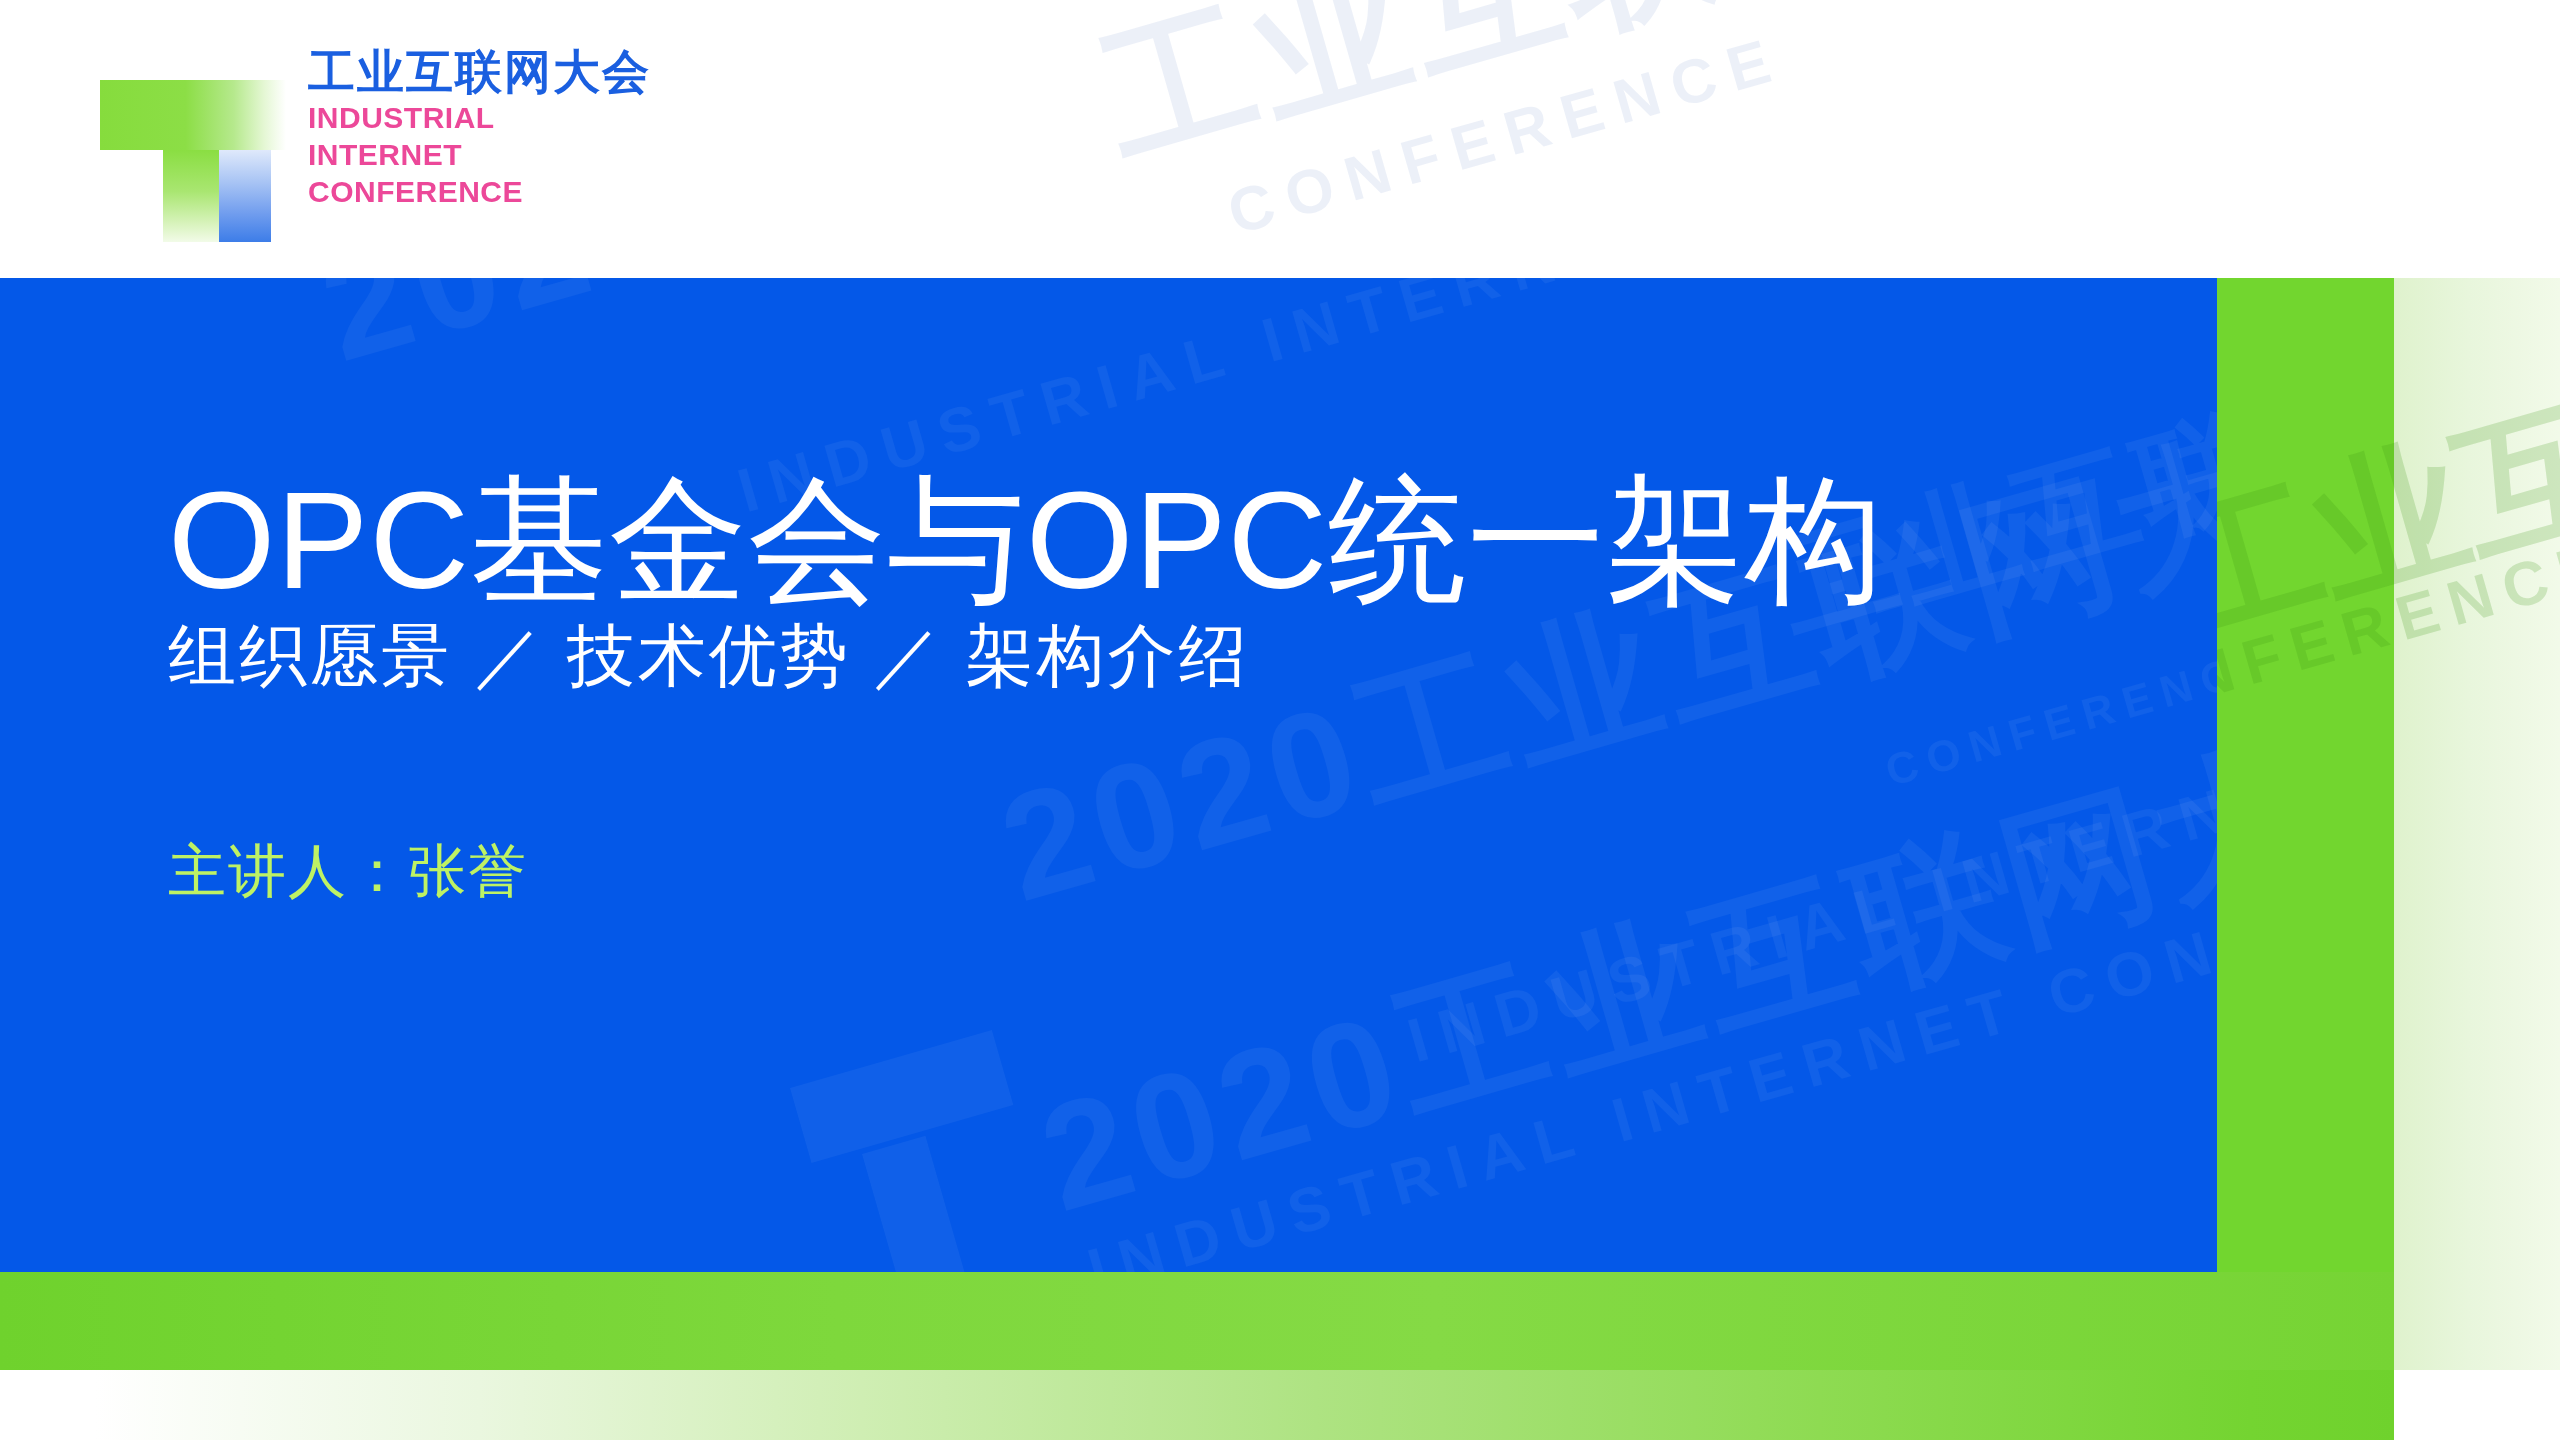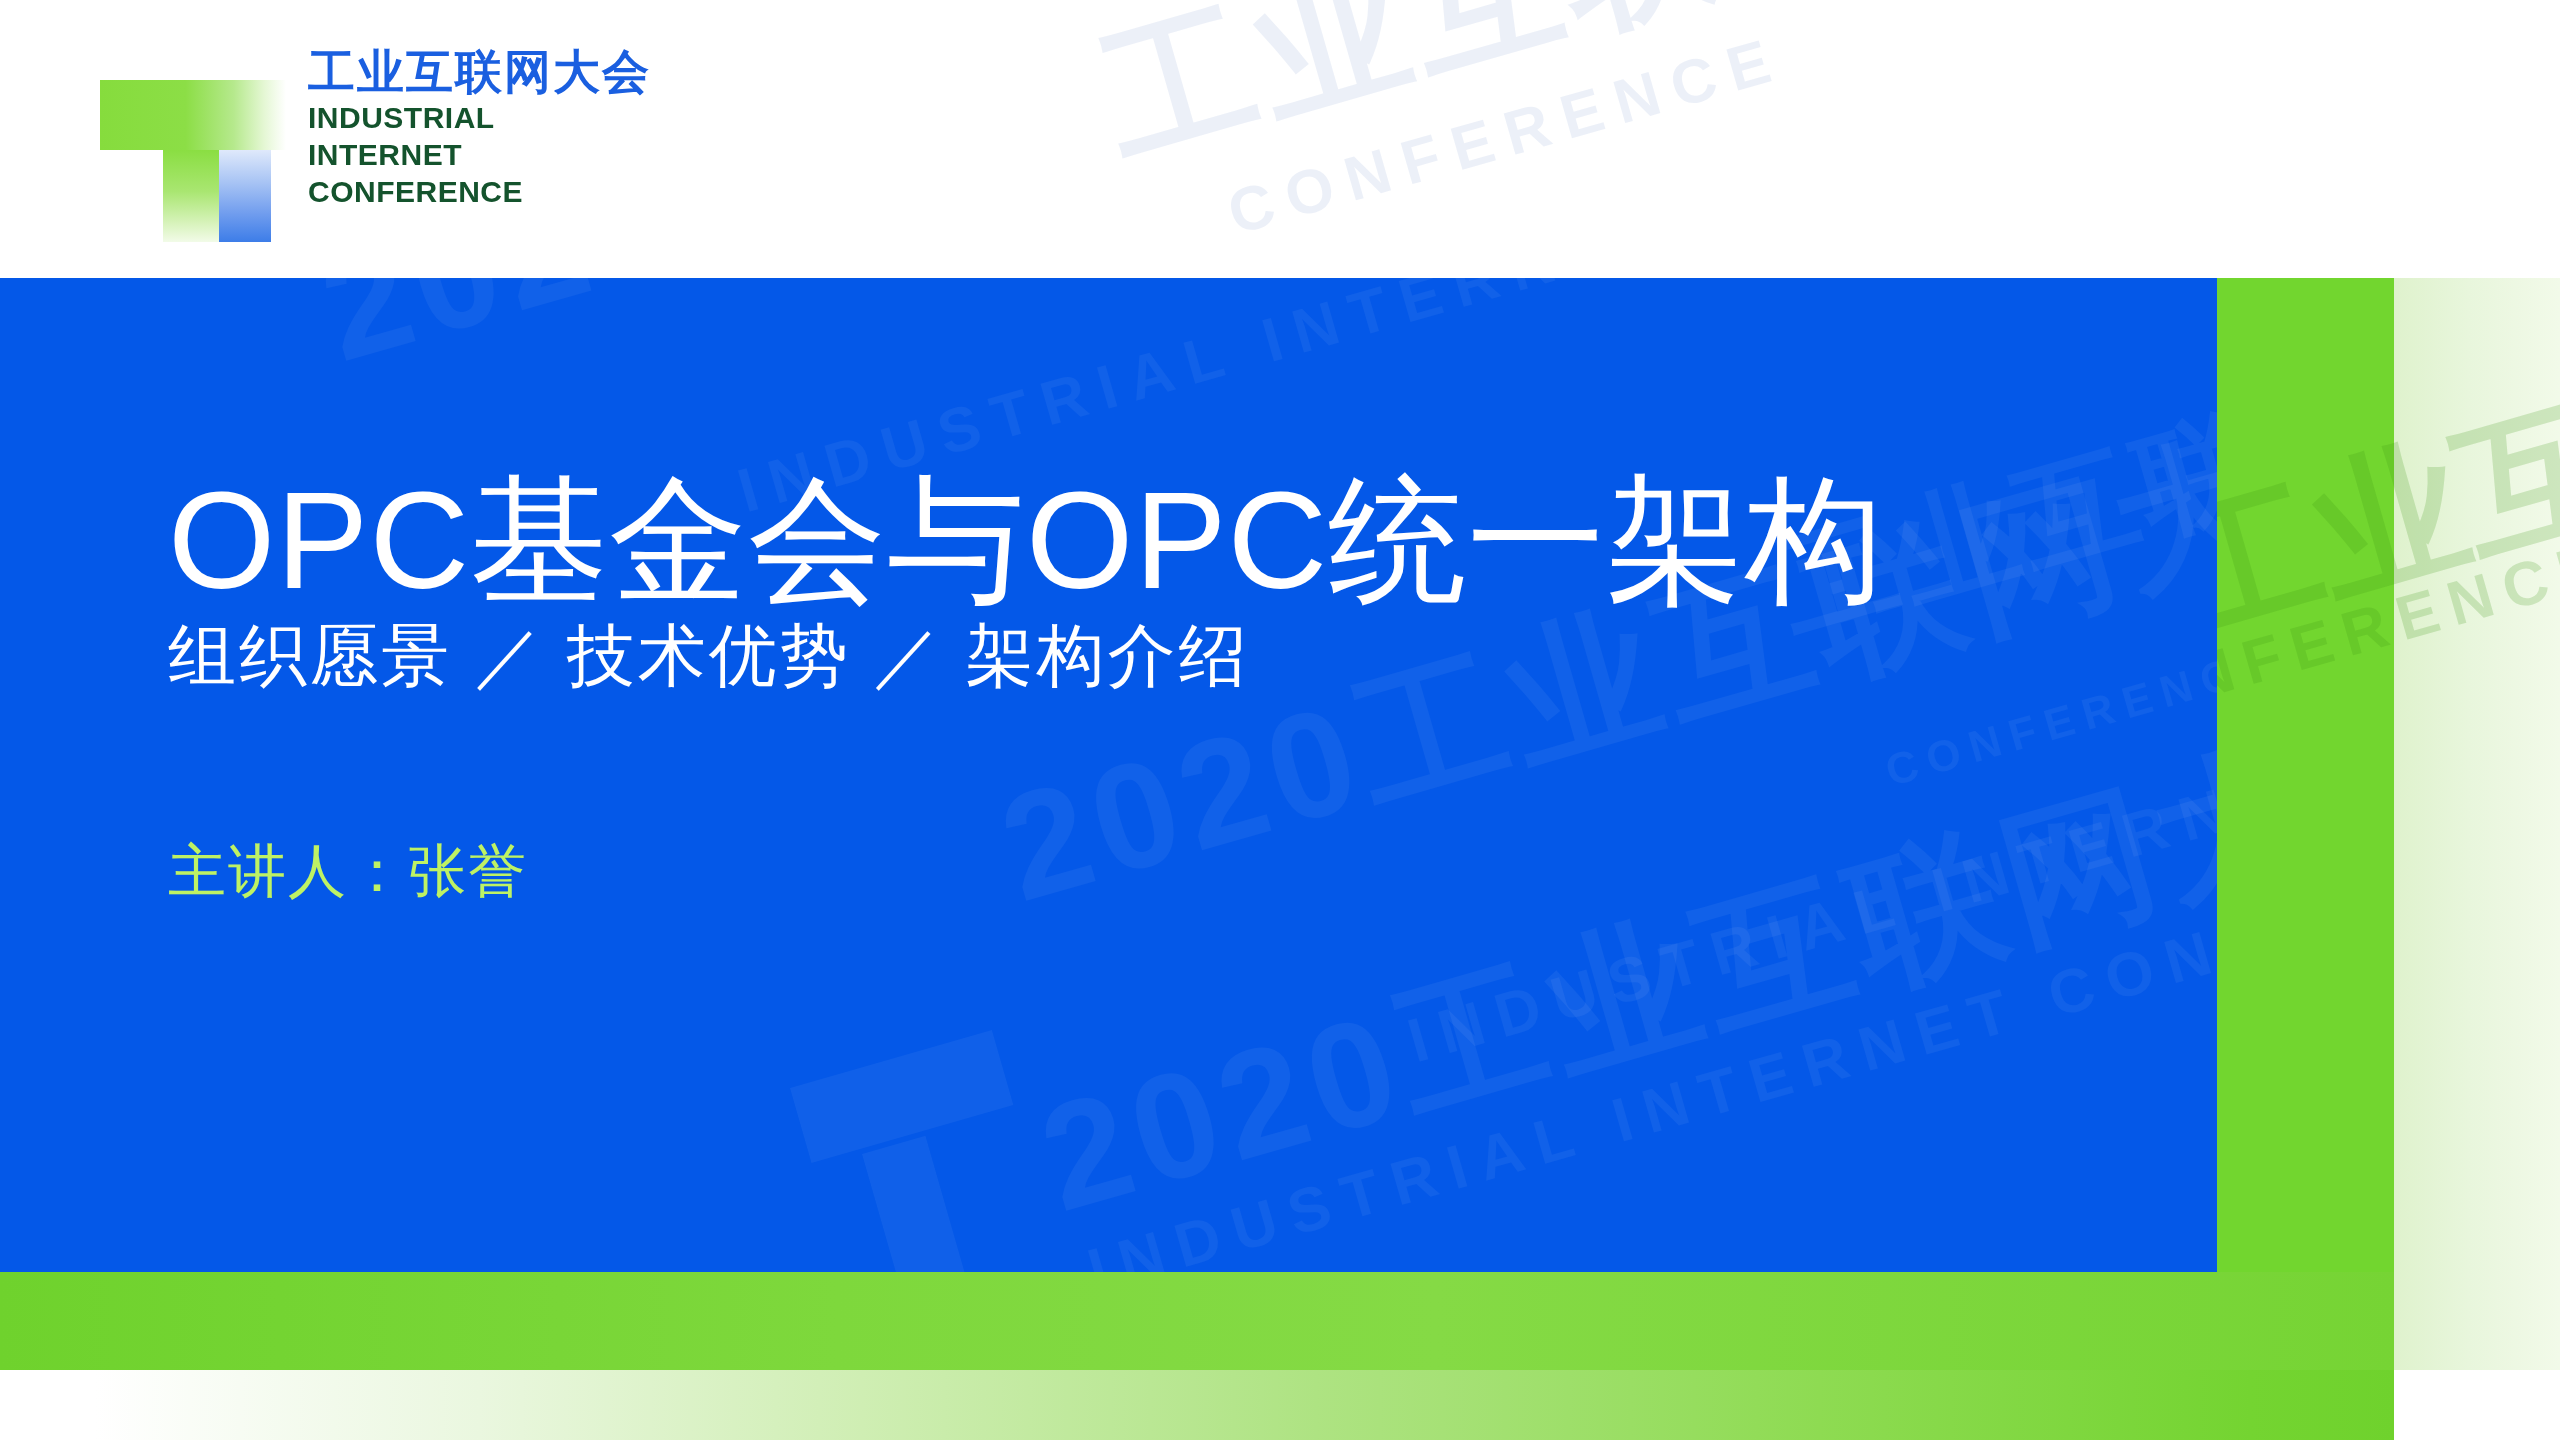--- a/index.html
+++ b/index.html
@@ -51,21 +51,21 @@
   .logo-text { padding-top:6px; }
   .logo-cn {
     color:#1a5fe0;
     font-size:47px;
     font-weight:700;
     letter-spacing:2px;
     line-height:1.12;
     white-space:nowrap;
   }
   .logo-en {
-    color:#14532d;
+    color:#ec4899;
     font-size:30px;
     font-weight:700;
     letter-spacing:0.5px;
     line-height:1.24;
     white-space:nowrap;
   }
 
   
   .stage { position:absolute; left:0; top:278px; width:2560px; height:1162px; }
 

